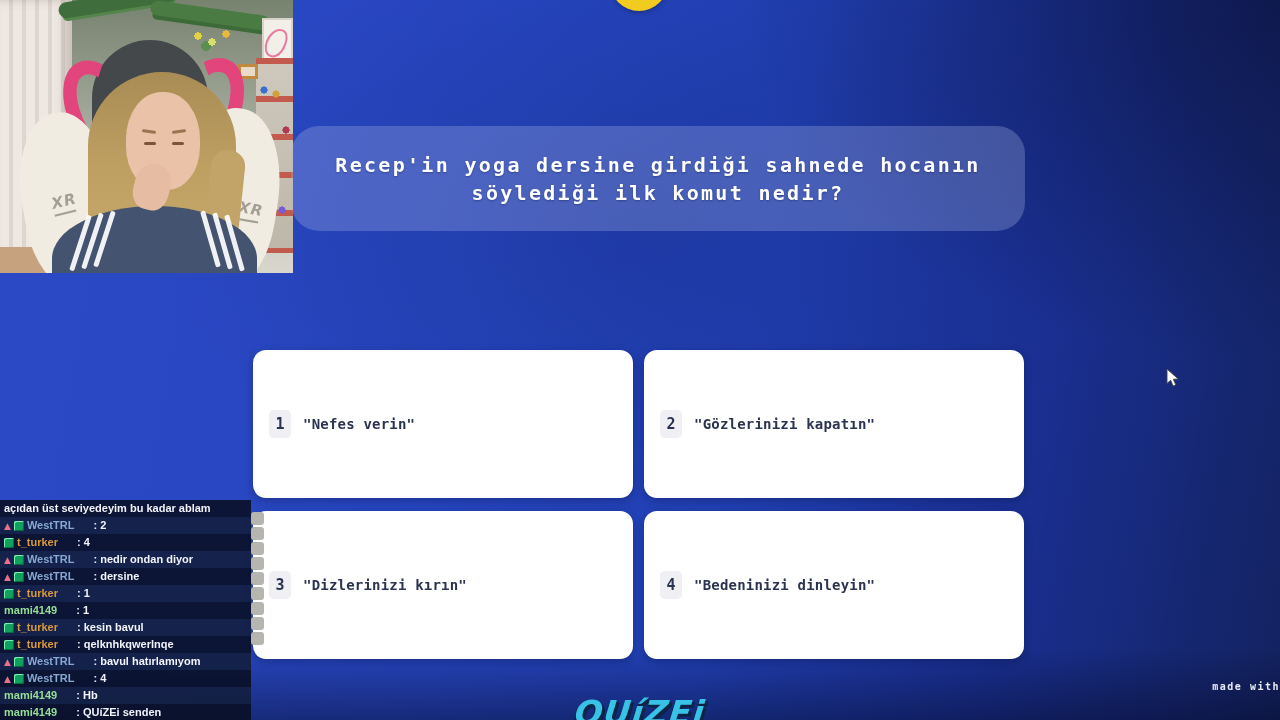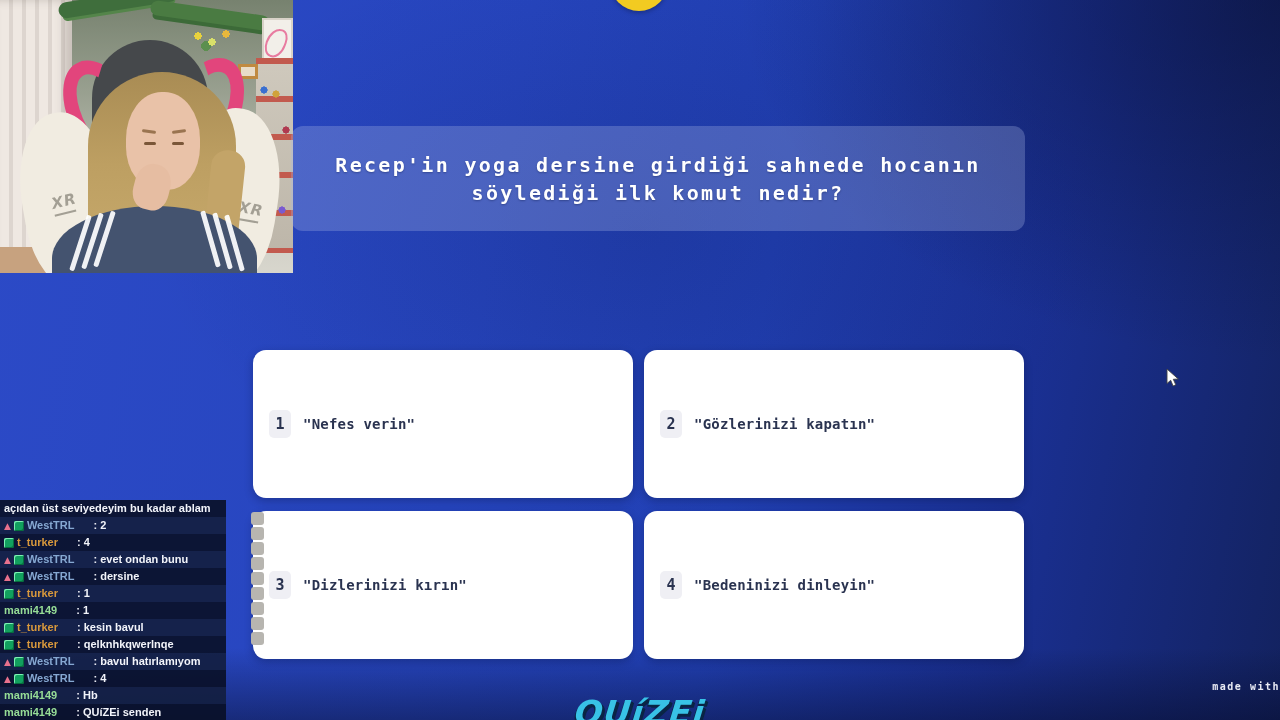--- a/index.html
+++ b/index.html
@@ -13,40 +13,40 @@
       linear-gradient(180deg, rgba(0,0,0,0) 90%, rgba(4,8,35,.45) 100%),
       linear-gradient(100deg, #2c4ac7 0%, #2645be 38%, #2140b4 58%, #1a3093 78%, #13225f 100%);
   }
 
   
   .timer-circle { position:absolute; left:610px; top:-47px; width:58px; height:58px;
     border-radius:50%; background:#f2cb21; box-shadow:0 2px 4px rgba(0,0,0,.25); }
 
   
   .question-box { position:absolute; left:291px; top:126px; width:734px; height:105px;
-    background:rgba(168,183,228,.30); border-radius:12px;
+    background:rgba(168,183,228,.30); border-radius:28px;
     display:flex; align-items:center; justify-content:center; padding:10px 24px; }
   .question-text { color:#fff; font-weight:bold; font-size:20px; line-height:28px;
     letter-spacing:2.3px; text-align:center; text-shadow:0 1px 2px rgba(10,20,60,.35); }
 
   
   .answer-card { position:absolute; width:380px; height:148px; background:#ffffff;
     border-radius:13px; box-shadow:0 3px 8px rgba(5,10,40,.28);
     display:flex; align-items:center; padding-left:16px; cursor:pointer; }
   .answer-card.a1 { left:253px; top:350px; }
   .answer-card.a2 { left:644px; top:350px; }
   .answer-card.a3 { left:253px; top:511px; }
   .answer-card.a4 { left:644px; top:511px; }
   .answer-num { min-width:22px; height:28px; background:#efeff4; border-radius:5px;
     color:#2a3350; font-weight:bold; font-size:15px; display:flex; align-items:center;
     justify-content:center; margin-right:12px; }
   .answer-text { color:#2a3350; font-weight:bold; font-size:14px; letter-spacing:.2px; }
 
   
-  .chat-panel { position:absolute; left:0; top:500px; width:226px;
+  .chat-panel { position:absolute; left:0; top:500px; width:251px;
     font-family:"Liberation Sans", sans-serif; z-index:5; }
   .chat-row { height:17px; line-height:17px; padding:0 4px; white-space:nowrap;
     overflow:hidden; background:rgba(9,15,38,.90); font-size:11px; font-weight:bold;
     color:#f2f4fa; display:flex; align-items:center; }
   .chat-row.alt { background:rgba(19,30,62,.90); }
   .chat-user { margin-right:16px; }
   .chat-sep { color:#e8eaf2; white-space:pre; }
   .badge { display:inline-block; margin-right:3px; }
   .badge.pink_triangle_badge { color:#e8718d; font-size:9px; line-height:10px;
     font-family:"DejaVu Sans", sans-serif; }
@@ -231,21 +231,21 @@
         <span class="badge green_sub_badge"></span>
         <span class="chat-user" style="color: rgb(217, 153, 60);">t_turker</span>
         <span class="chat-sep"> : </span>
         <span class="chat-text">4</span>
       </div>
       <div class="chat-row alt">
         <span class="badge pink_triangle_badge">▲</span>
         <span class="badge green_sub_badge"></span>
         <span class="chat-user" style="color: rgb(134, 168, 210);">WestTRL</span>
         <span class="chat-sep"> : </span>
-        <span class="chat-text">evet ondan bunu</span>
+        <span class="chat-text">nedir ondan diyor</span>
       </div>
       <div class="chat-row">
         <span class="badge pink_triangle_badge">▲</span>
         <span class="badge green_sub_badge"></span>
         <span class="chat-user" style="color: rgb(134, 168, 210);">WestTRL</span>
         <span class="chat-sep"> : </span>
         <span class="chat-text">dersine</span>
       </div>
       <div class="chat-row alt">
         <span class="badge green_sub_badge"></span>

